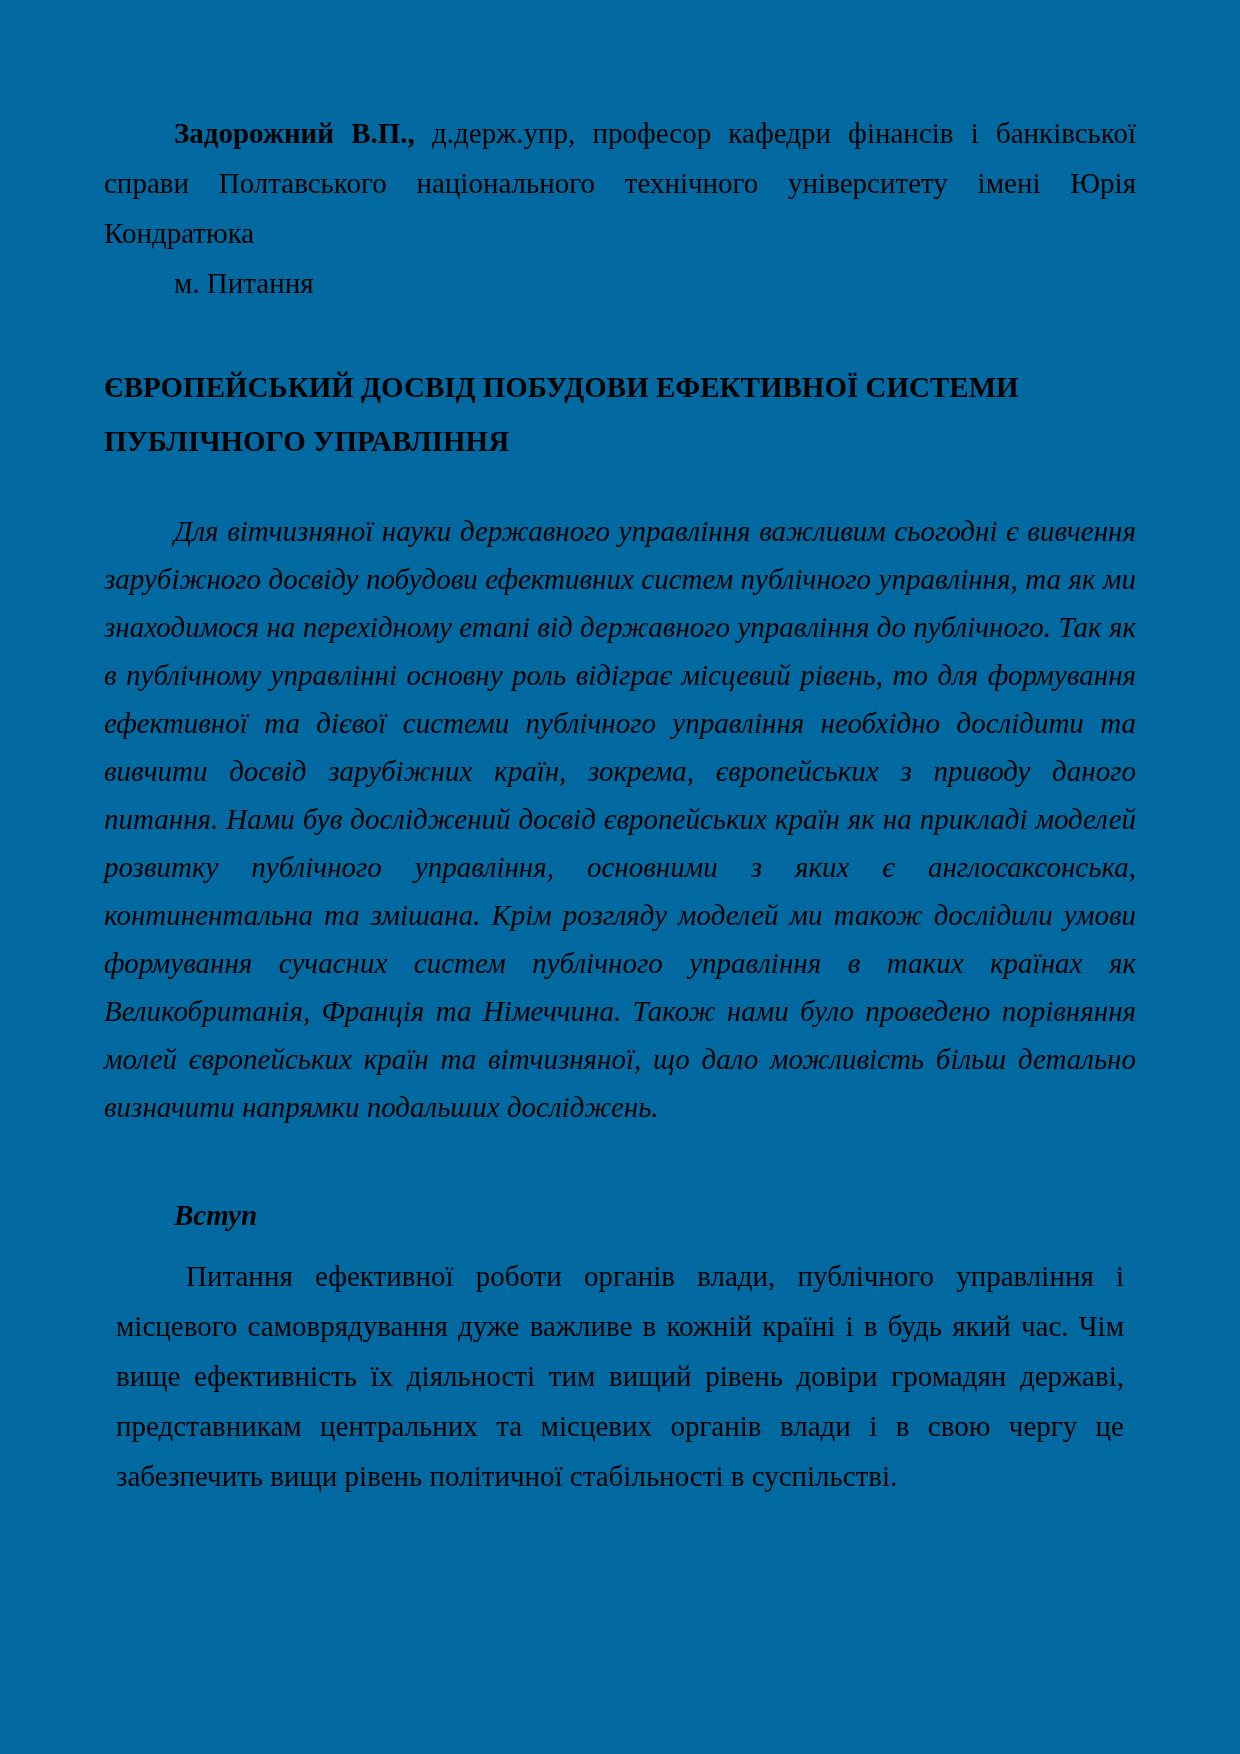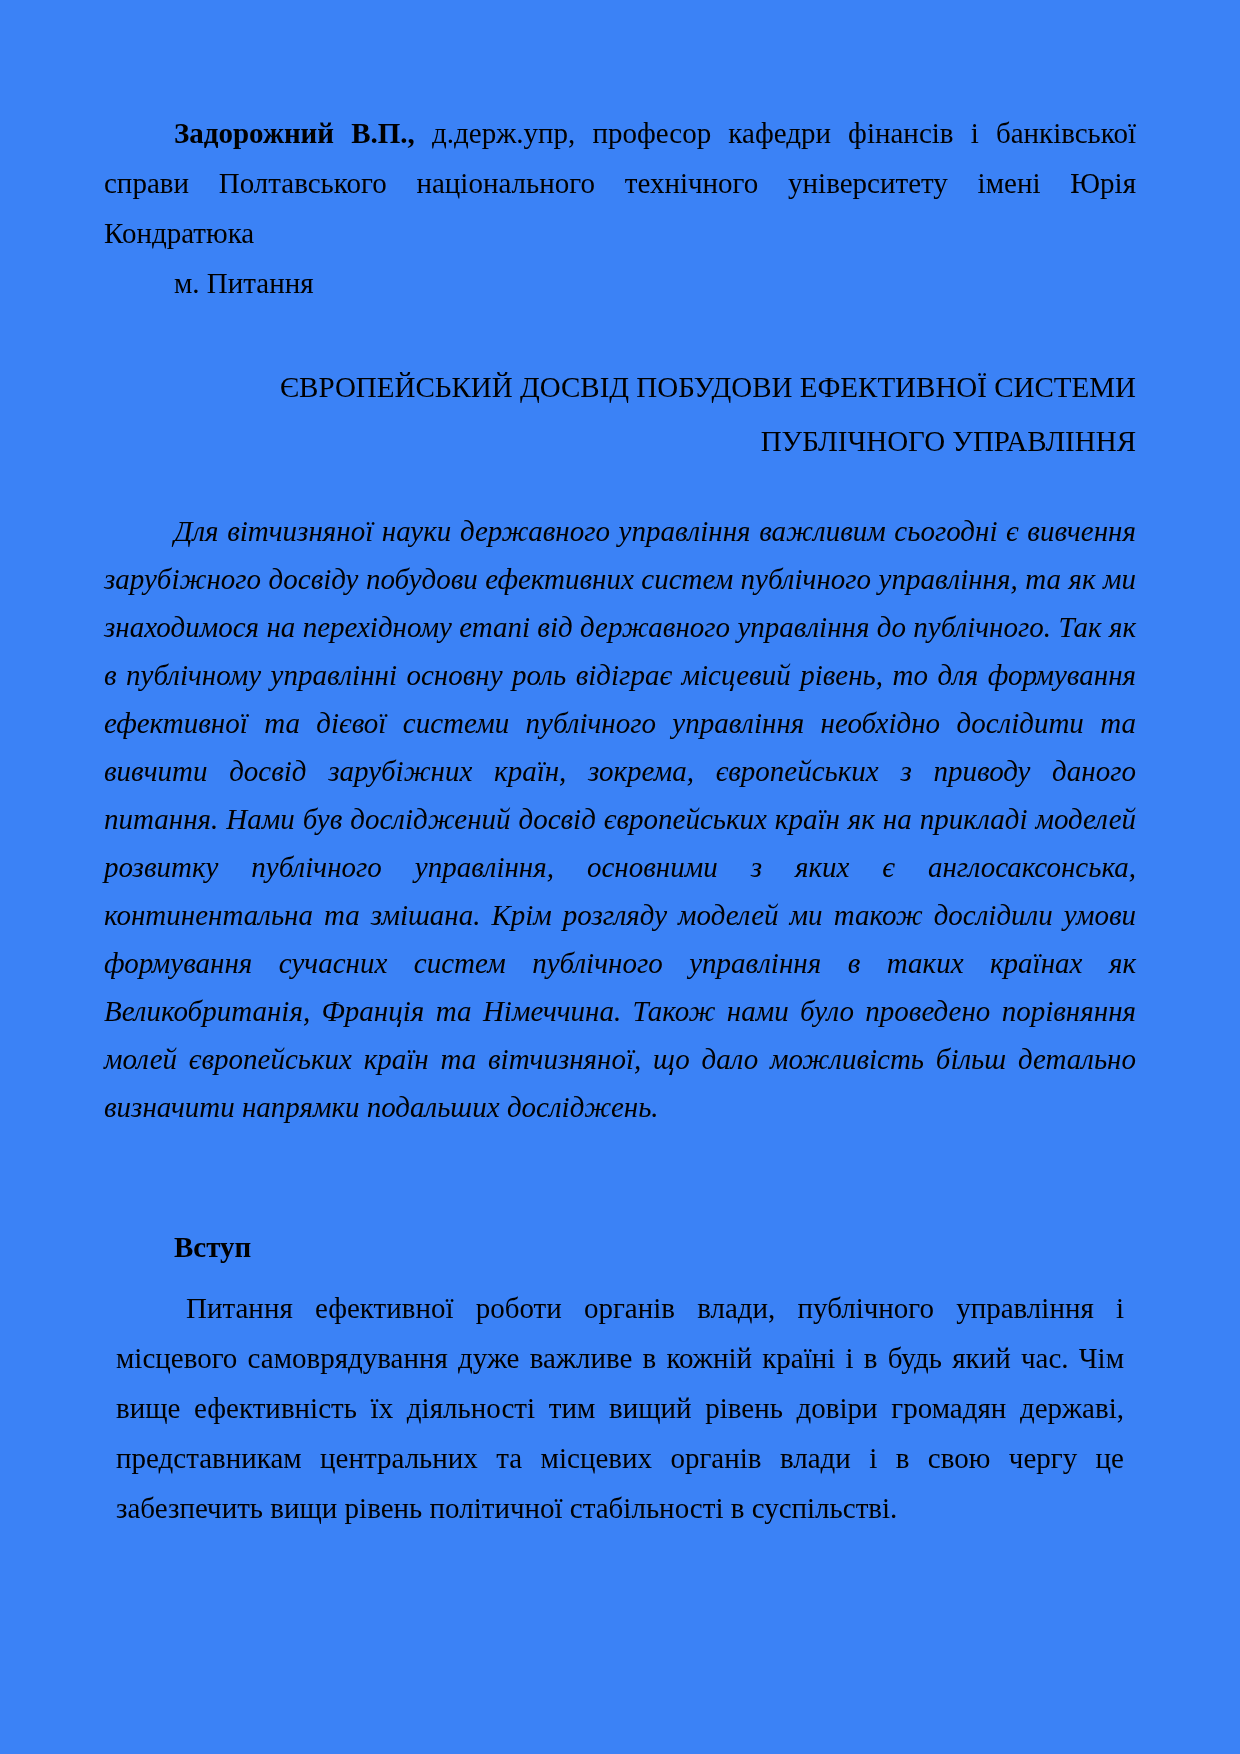--- a/index.html
+++ b/index.html
@@ -5,57 +5,58 @@
   html, body {
     margin: 0;
     padding: 0;
     background: #ffffff;
   }
   .page {
     position: relative;
     width: 1240px;
     height: 1754px;
     margin: 0 auto;
-    background: #3b82f6;
+    background: #0369a1;
     color: #000000;
     font-family: "Liberation Serif", "DejaVu Serif", serif;
     font-size: 29px;
     box-sizing: border-box;
     padding: 108px 104px 0 104px;
     overflow: hidden;
   }
   .authors-block p {
     margin: 0;
     line-height: 50px;
     text-align: justify;
     text-indent: 70px;
   }
   .bold {
     font-weight: bold;
   }
   .article-title {
     margin: 52px 0 0 0;
     line-height: 54px;
-    font-weight: normal;
-    text-align: right;
+    font-weight: bold;
+    text-align: left;
     text-indent: 0;
   }
   .abstract {
     margin: 39px 0 0 0;
     line-height: 48px;
     text-align: justify;
     text-indent: 70px;
     font-style: italic;
   }
   .section-heading {
-    margin: 92px 0 0 0;
+    margin: 60px 0 0 0;
     line-height: 48px;
     font-weight: bold;
     text-align: left;
     text-indent: 70px;
+    font-style: italic;
   }
   .section-body {
     margin: 12px;
     line-height: 50px;
     text-align: justify;
     text-indent: 70px;
   }
 </style>
 </head>
 <body>

